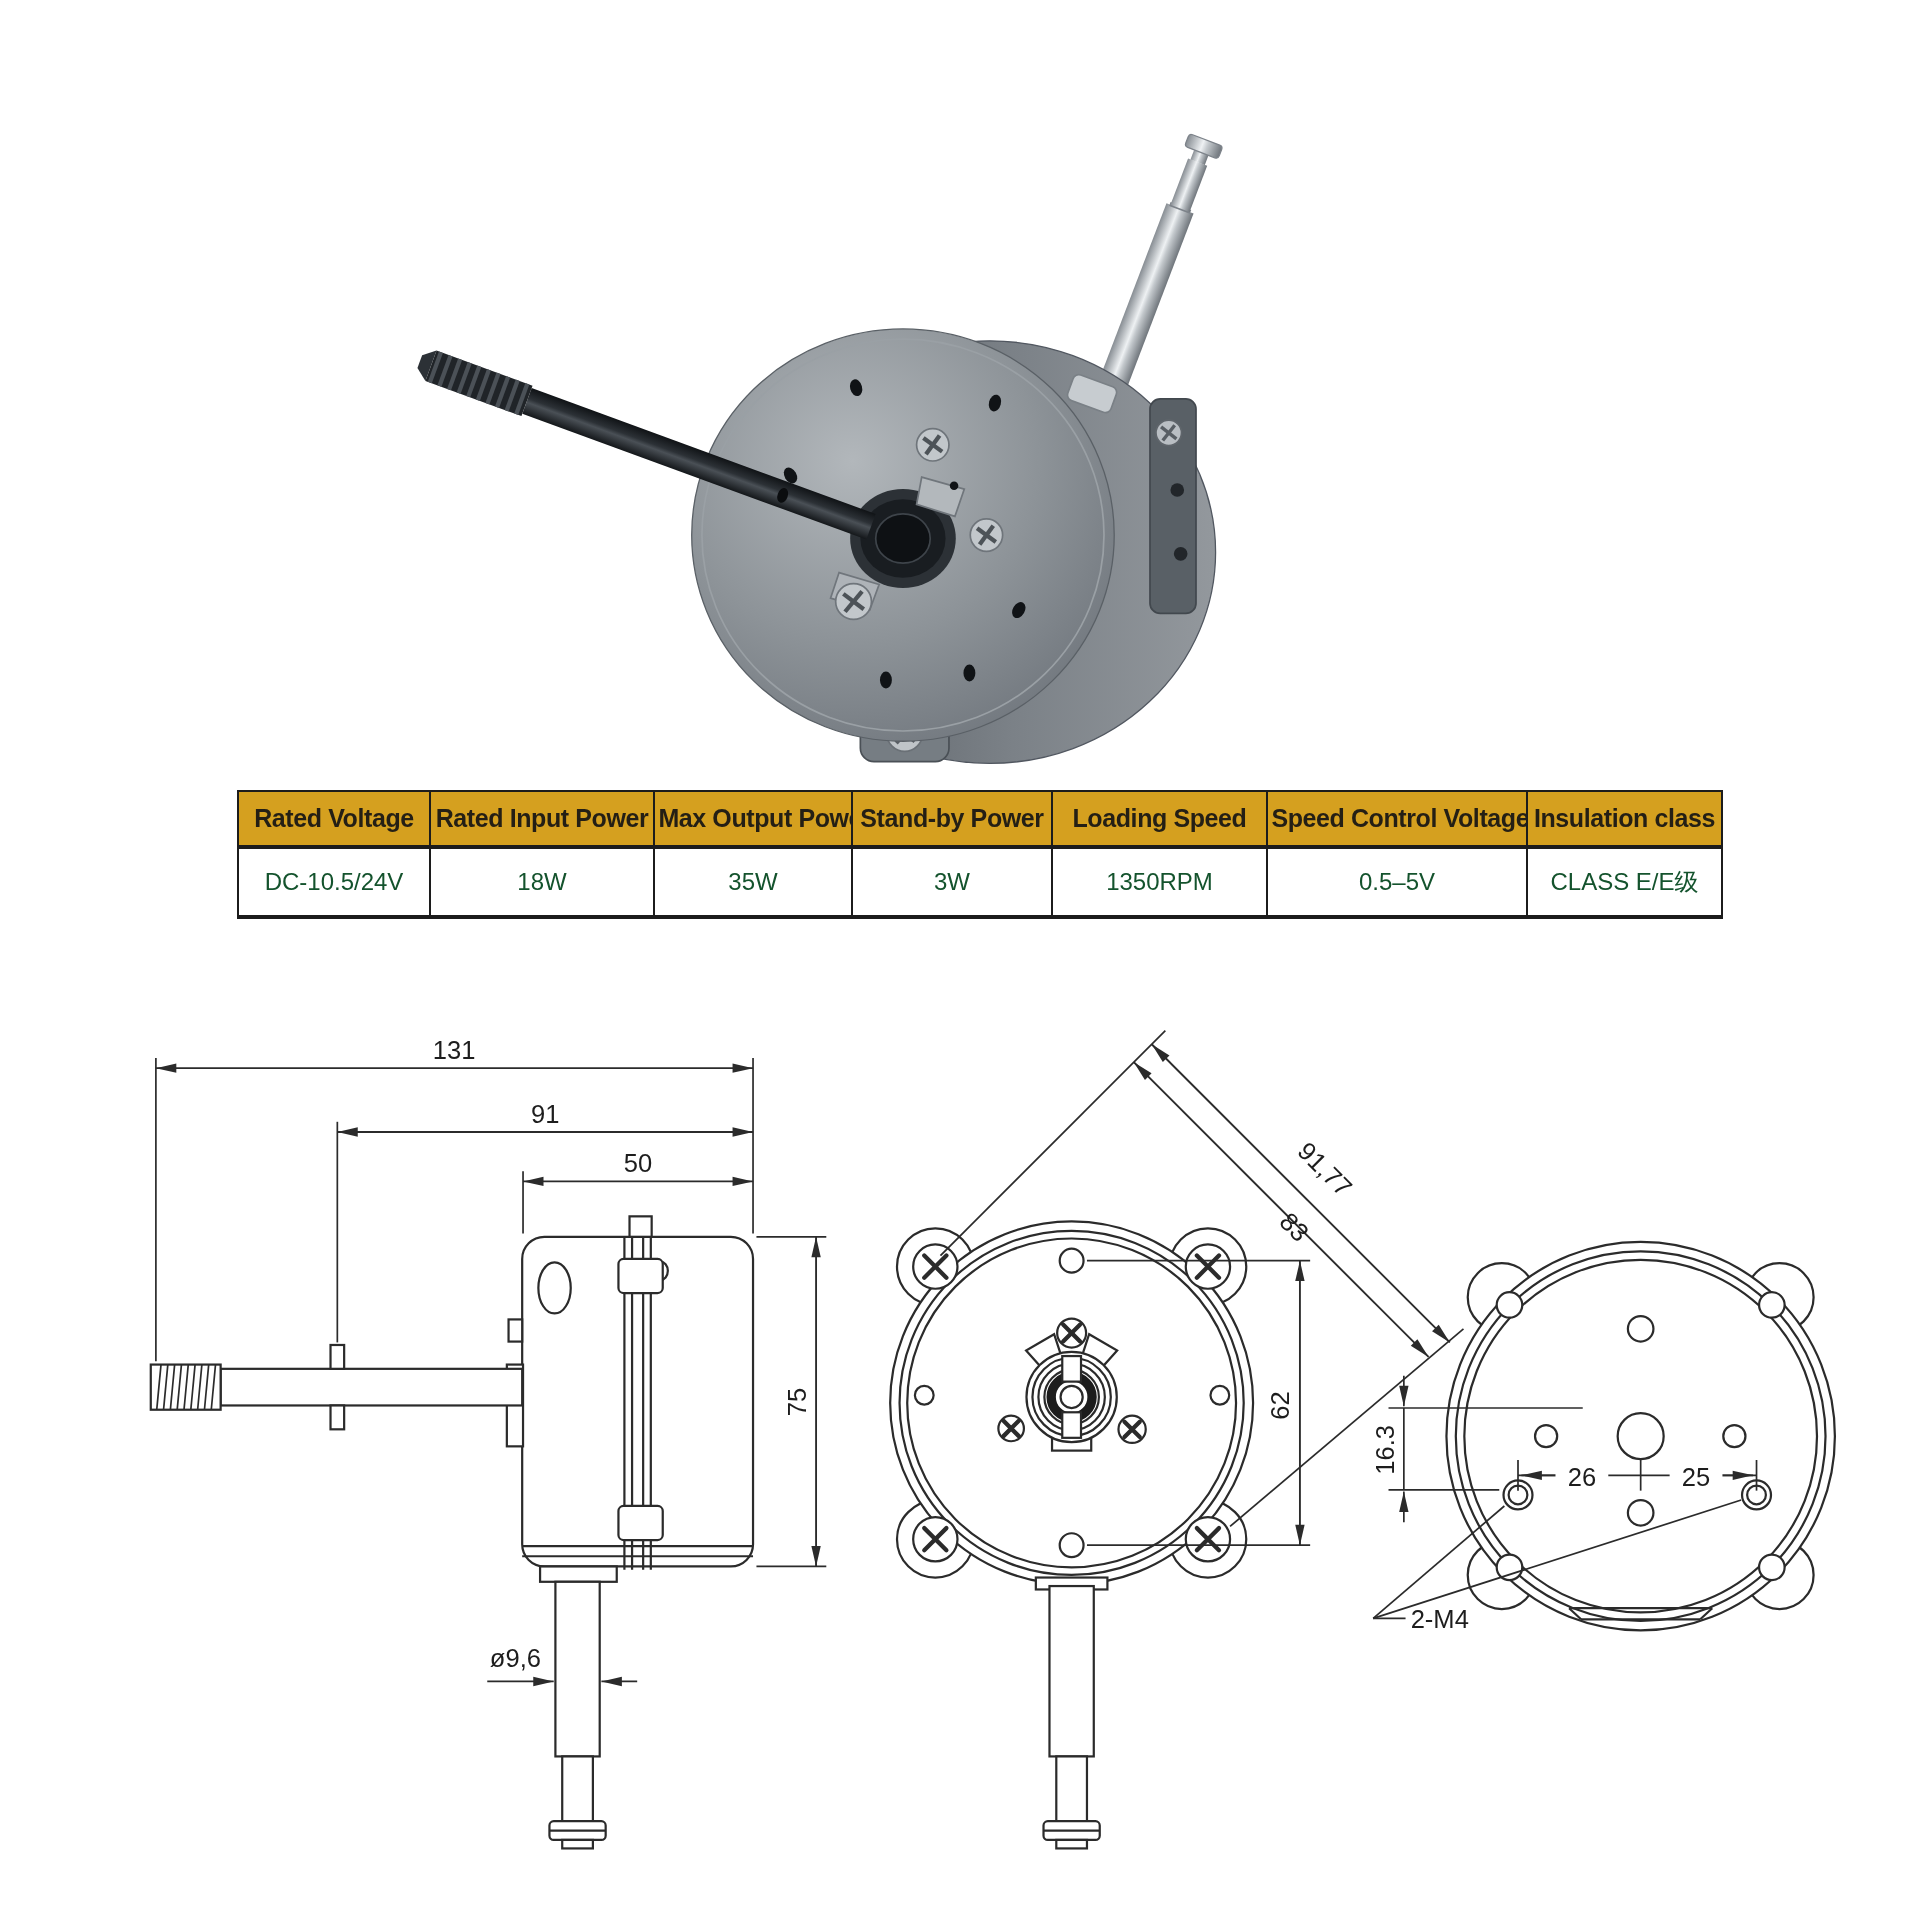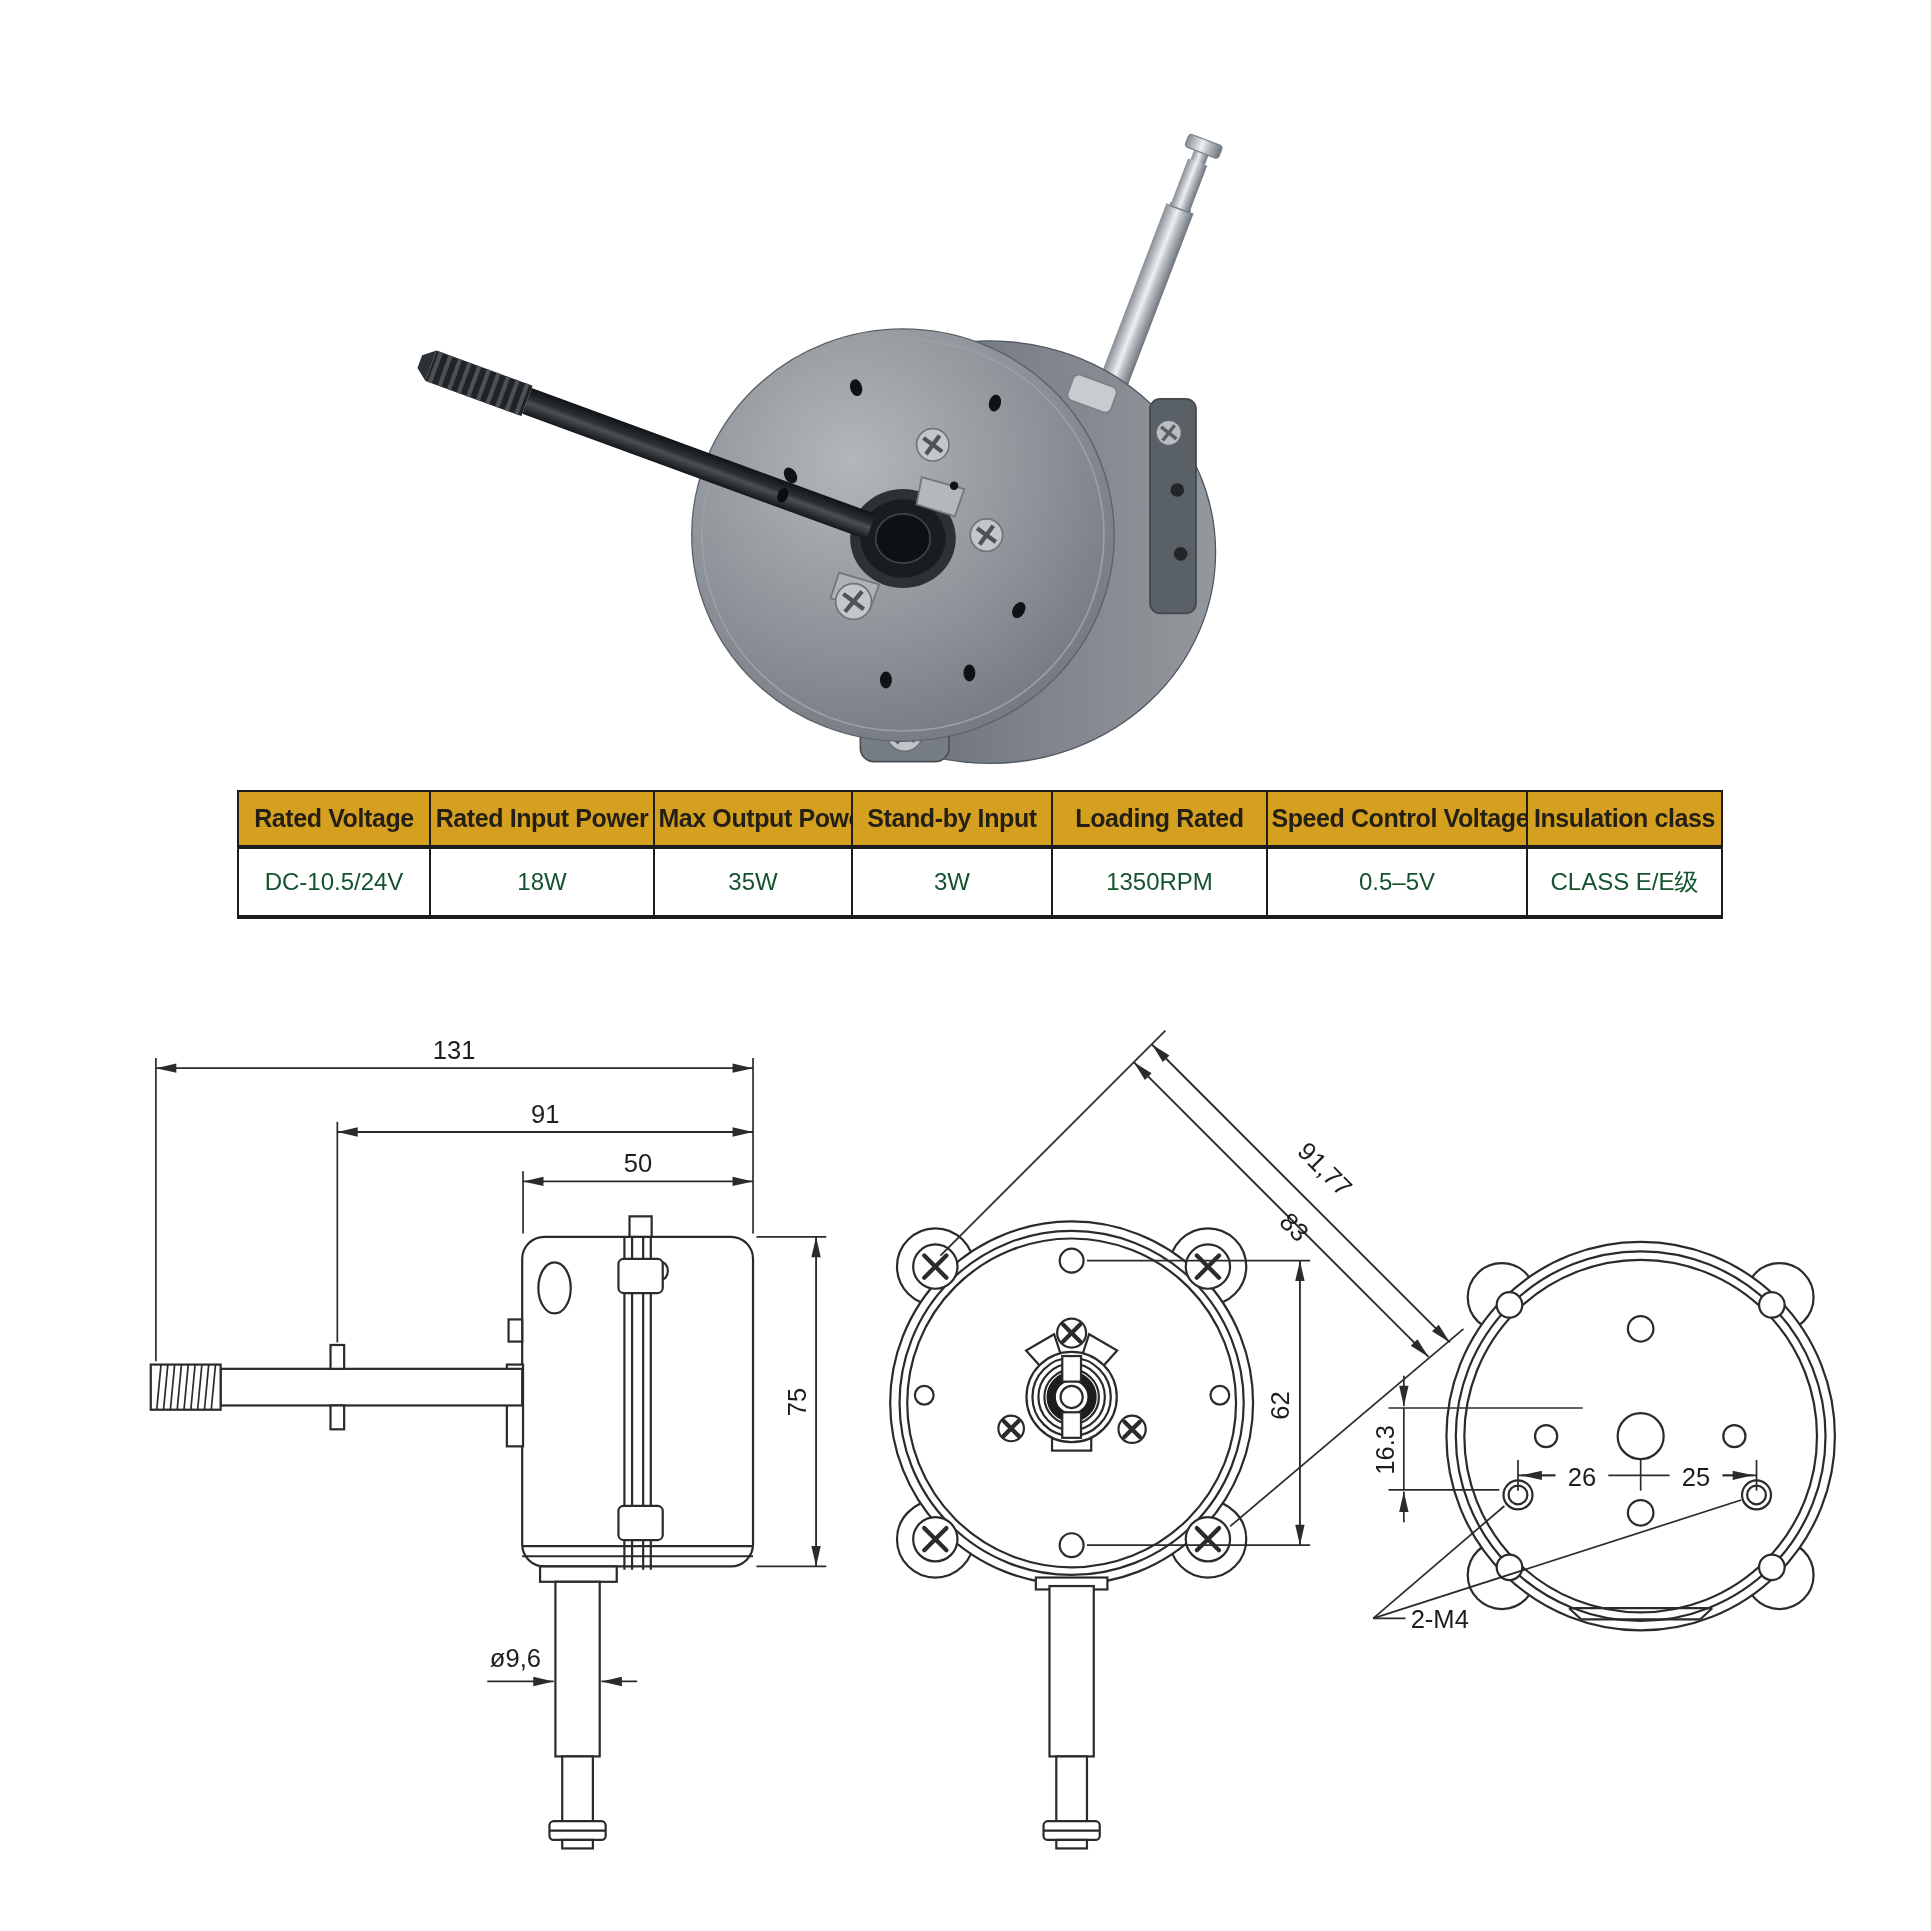--- a/index.html
+++ b/index.html
@@ -156,22 +156,22 @@
       <col style="width:200px">
         <col style="width:215px">
         <col style="width:260px">
         <col style="width:195px">
     </colgroup>
     <thead>
       <tr>
         <th>Rated Voltage</th>
         <th>Rated Input Power</th>
         <th>Max Output Power</th>
-        <th>Stand-by  Input</th>
-        <th>Loading Rated</th>
+        <th>Stand-by  Power</th>
+        <th>Loading Speed</th>
         <th>Speed Control Voltage</th>
         <th>Insulation class</th>
       </tr>
     </thead>
     <tbody>
       <tr>
         <td>DC-10.5/24V</td>
         <td>18W</td>
         <td>35W</td>
         <td>3W</td>

